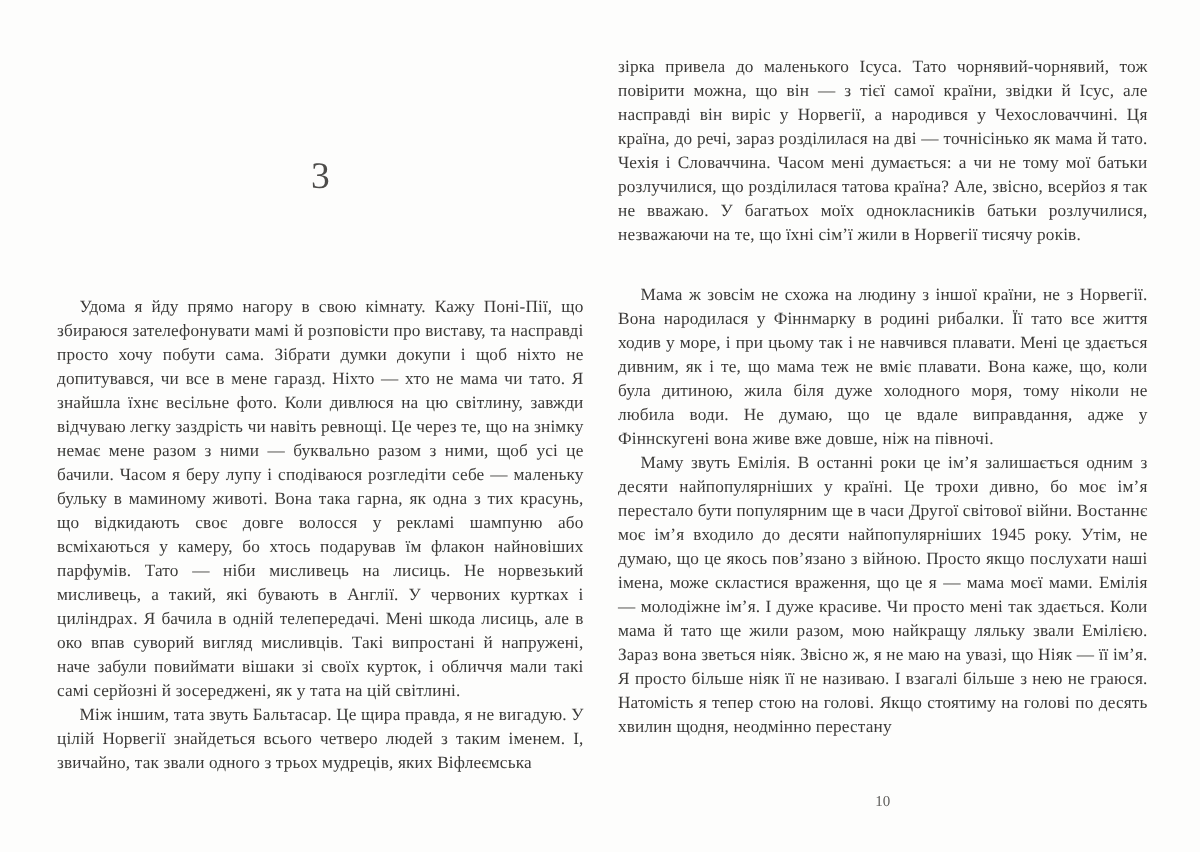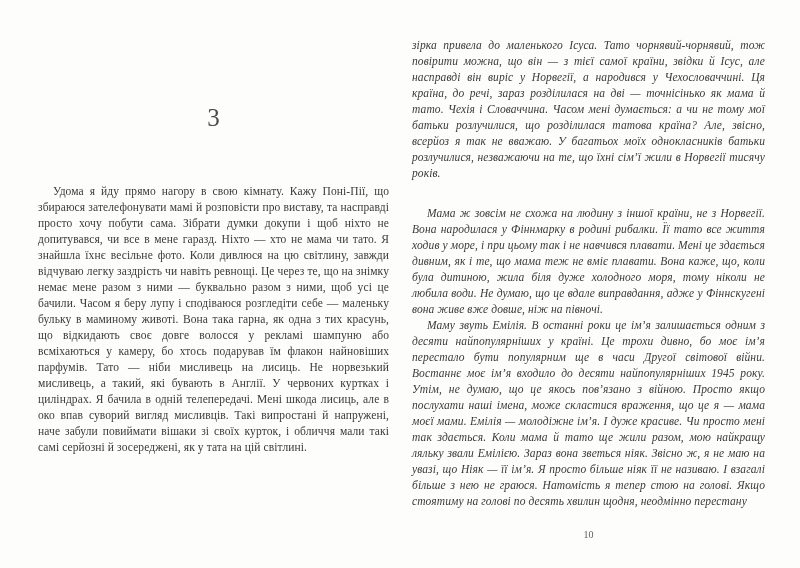--- a/index.html
+++ b/index.html
@@ -39,22 +39,22 @@
     position: absolute;
     left: 0;
     right: 0;
     font-size: 11.5px;
     line-height: 16px;
     text-align: justify;
     letter-spacing: 0.1px;
     hyphens: auto;
     -webkit-hyphens: auto;
   }
-  .page-left  .text-block { top: 183px; }
-  .page-right .text-block { top: 37px; font-style: italic; }
+  .page-left  .text-block { top: 197px; }
+  .page-right .text-block { top: 37px; }
 
   .para { margin: 0; }
   .para.indent { text-indent: 15px; }
   .para.section-gap { margin-top: 24px; }
 
   .page-number {
     position: absolute;
     bottom: 28px;
     left: 0;
     right: 0;
@@ -65,20 +65,21 @@
 </style>
 </head>
 <body>
 
 <div class="spread">
 
   <section class="page page-left">
     <div class="chapter-number">3</div>
     <div class="text-block">
       <p class="para indent">Удома я йду прямо нагору в свою кімнату. Кажу Поні-Пії, що збираюся зателефонувати мамі й розповісти про виставу, та насправді просто хочу побути сама. Зібрати думки докупи і щоб ніхто не допитувався, чи все в мене гаразд. Ніхто — хто не мама чи тато. Я знайшла їхнє весільне фото. Коли дивлюся на цю світлину, завжди відчуваю легку заздрість чи навіть ревнощі. Це через те, що на знімку немає мене разом з ними — буквально разом з ними, щоб усі це бачили. Часом я беру лупу і сподіваюся розгледіти себе — маленьку бульку в маминому животі. Вона така гарна, як одна з тих красунь, що відкидають своє довге волосся у рекламі шампуню або всміхаються у камеру, бо хтось подарував їм флакон найновіших парфумів. Тато — ніби мисливець на лисиць. Не норвезький мисливець, а такий, які бувають в Англії. У червоних куртках і циліндрах. Я бачила в одній телепередачі. Мені шкода лисиць, але в око впав суворий вигляд мисливців. Такі випростані й напружені, наче забули повиймати вішаки зі своїх курток, і обличчя мали такі самі серйозні й зосереджені, як у тата на цій світлині.</p>
+      <p class="para indent">Між іншим, тата звуть Бальтасар. Це щира правда, я не вигадую. У цілій Норвегії знайдеться всього четверо людей з таким іменем. І, звичайно, так звали одного з трьох мудреців, яких Віфлеємська</p>
     </div>
   </section>
 
   <section class="page page-right">
     <div class="text-block">
       <p class="para">зірка привела до маленького Ісуса. Тато чорнявий-чорнявий, тож повірити можна, що він — з тієї самої країни, звідки й Ісус, але насправді він виріс у Норвегії, а народився у Чехословаччині. Ця країна, до речі, зараз розділилася на дві — точнісінько як мама й тато. Чехія і Словаччина. Часом мені думається: а чи не тому мої батьки розлучилися, що розділилася татова країна? Але, звісно, всерйоз я так не вважаю. У багатьох моїх однокласників батьки розлучилися, незважаючи на те, що їхні сім’ї жили в Норвегії тисячу років.</p>
       <p class="para indent section-gap">Мама ж зовсім не схожа на людину з іншої країни, не з Норвегії. Вона народилася у Фіннмарку в родині рибалки. Її тато все життя ходив у море, і при цьому так і не навчився плавати. Мені це здається дивним, як і те, що мама теж не вміє плавати. Вона каже, що, коли була дитиною, жила біля дуже холодного моря, тому ніколи не любила води. Не думаю, що це вдале виправдання, адже у Фіннскугені вона живе вже довше, ніж на півночі.</p>
       <p class="para indent">Маму звуть Емілія. В останні роки це ім’я залишається одним з десяти найпопулярніших у країні. Це трохи дивно, бо моє ім’я перестало бути популярним ще в часи Другої світової війни. Востаннє моє ім’я входило до десяти найпопулярніших 1945 року. Утім, не думаю, що це якось пов’язано з війною. Просто якщо послухати наші імена, може скластися враження, що це я — мама моєї мами. Емілія — молодіжне ім’я. І дуже красиве. Чи просто мені так здається. Коли мама й тато ще жили разом, мою найкращу ляльку звали Емілією. Зараз вона зветься ніяк. Звісно ж, я не маю на увазі, що Ніяк — її ім’я. Я просто більше ніяк її не називаю. І взагалі більше з нею не граюся. Натомість я тепер стою на голові. Якщо стоятиму на голові по десять хвилин щодня, неодмінно перестану</p>
     </div>
     <div class="page-number">10</div>

